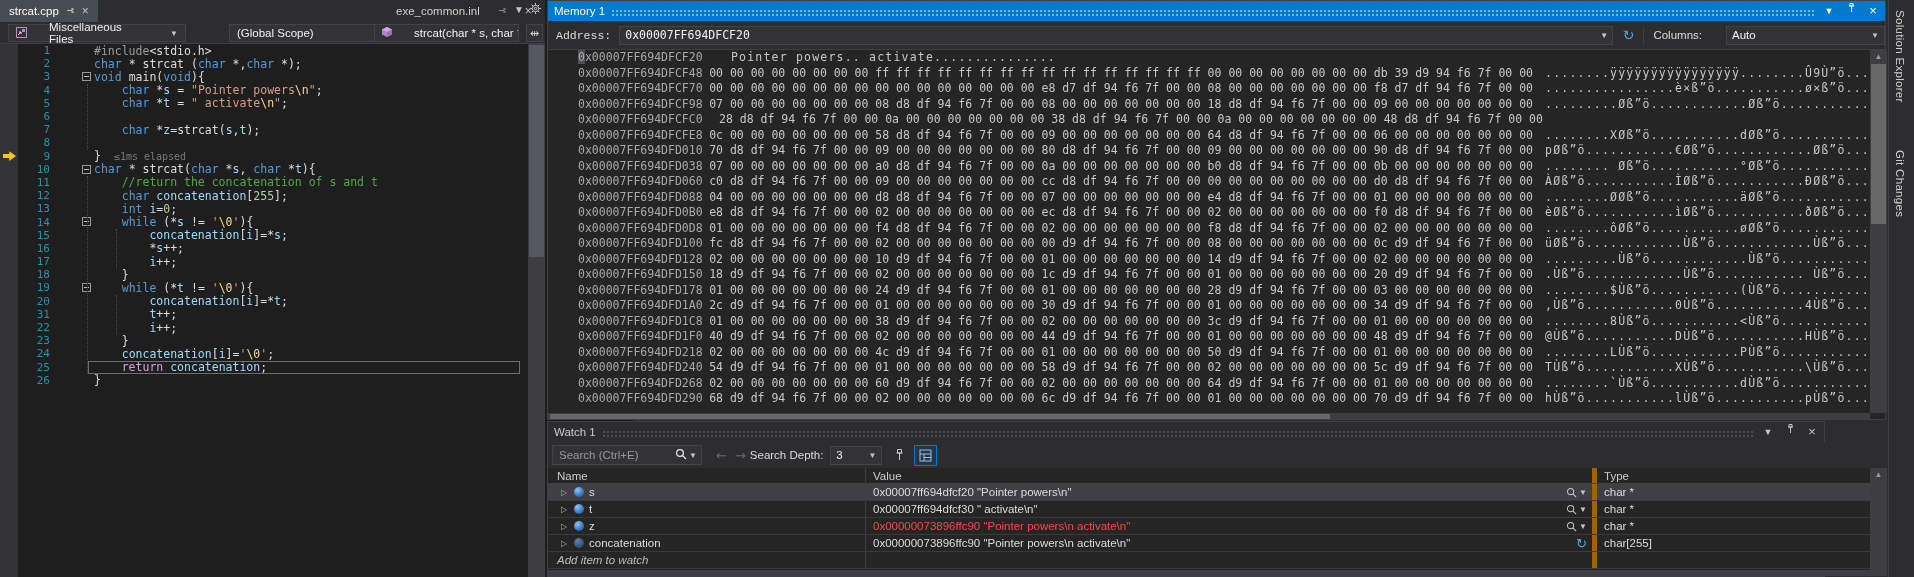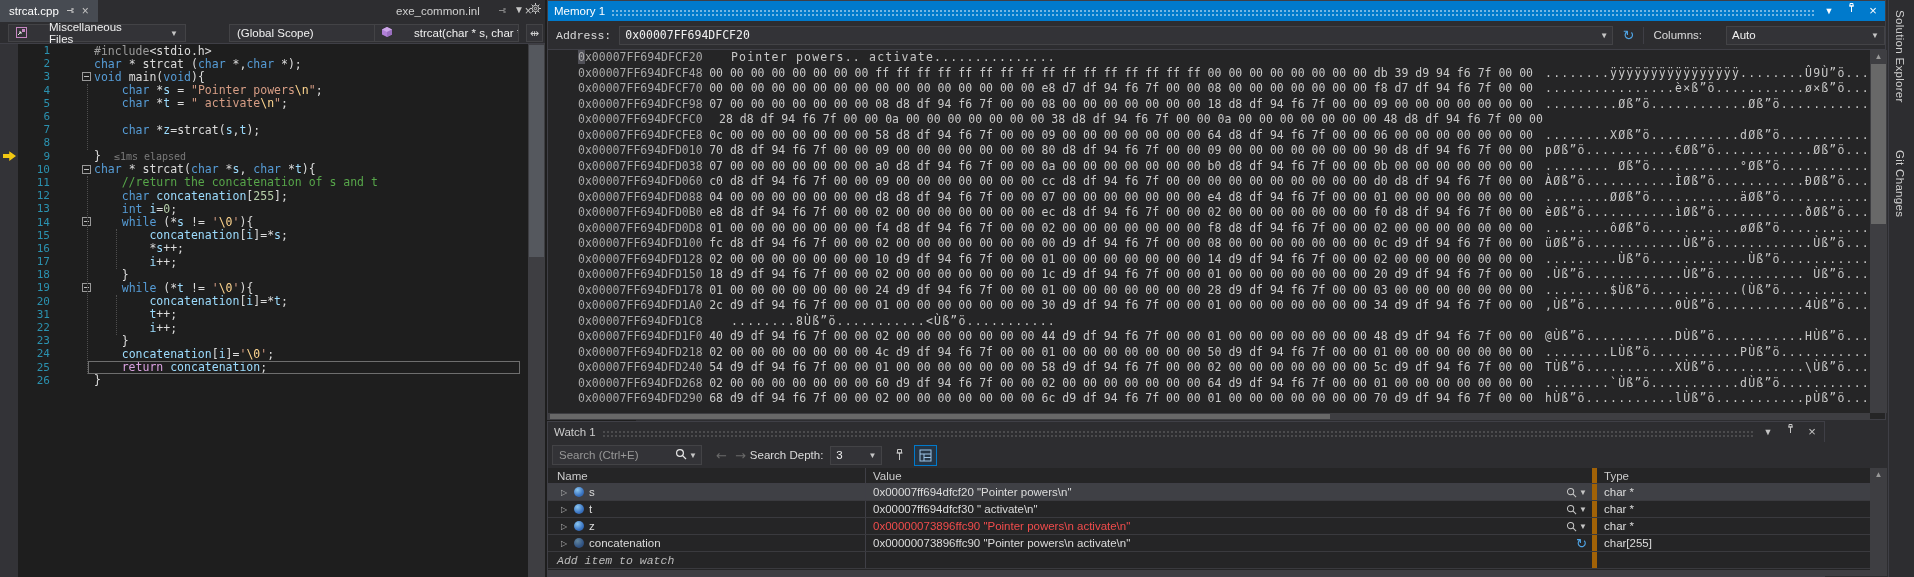--- a/index.html
+++ b/index.html
@@ -92,21 +92,21 @@
   .wcell-name { width:318px; height:100%; border-right:1px solid #3f3f46; display:flex; align-items:center; padding-left:13px; gap:5px; }
   .wcell-value { width:731px; height:100%; border-right:5px solid #a16207; display:flex; align-items:center; padding-left:7px; }
   .wcell-type { width:273px; height:100%; display:flex; align-items:center; padding-left:7px; }
   .wrow.selected { background:#3f4045; }
   .expander { color:#b0b0b0; font-size:8px; width:8px; }
   .sphere { width:10px; height:10px; border-radius:50%; background:radial-gradient(circle at 35% 30%, #8cc7f0, #3a74c2 60%, #27508f); flex:0 0 10px; }
   .sphere.dim { opacity:.6; }
   .wval-red { color:#f14c4c; }
   .row-action { margin-left:auto; margin-right:5px; display:flex; align-items:center; gap:2px; }
   .refresh-ico { color:#4fa3e3; font-size:13px; font-family:"DejaVu Sans",sans-serif; }
-  .add-italic { font-style:italic; color:#bdbdbd;font-family:Liberation Mono, monospace; }
+  .add-italic { font-style:italic; color:#bdbdbd; }
   #watch-vscroll { left:1322px; top:46px; height:108px; }
   #watch-hscroll { position:absolute; left:0; top:148px; width:1322px; height:6px; background:#3e3e42; }
 
   
   #strip { position:absolute; left:1888px; top:0; width:26px; height:577px; background:#2d2d30; border-left:1px solid #3f3f46; }
   .strip-tab { position:absolute; left:5px; writing-mode:vertical-lr; color:#d0d0d0; font-size:11.5px; letter-spacing:.3px; }
   .arrow-glyph { font-size:8px; color:#c5c5c5; }
 </style>
 </head>
 <body>
@@ -264,21 +264,21 @@
       <div class="mem-row"><span class="mem-addr">0x00007FF694DFD038</span><span class="mem-hex">07 00 00 00 00 00 00 00 a0 d8 df 94 f6 7f 00 00 0a 00 00 00 00 00 00 00 b0 d8 df 94 f6 7f 00 00 0b 00 00 00 00 00 00 00</span><span class="mem-ascii">........&nbsp;Øß”ö...........°Øß”ö...........</span></div>
       <div class="mem-row"><span class="mem-addr">0x00007FF694DFD060</span><span class="mem-hex">c0 d8 df 94 f6 7f 00 00 09 00 00 00 00 00 00 00 cc d8 df 94 f6 7f 00 00 00 00 00 00 00 00 00 00 d0 d8 df 94 f6 7f 00 00</span><span class="mem-ascii">ÀØß”ö...........ÌØß”ö...........ÐØß”ö...</span></div>
       <div class="mem-row"><span class="mem-addr">0x00007FF694DFD088</span><span class="mem-hex">04 00 00 00 00 00 00 00 d8 d8 df 94 f6 7f 00 00 07 00 00 00 00 00 00 00 e4 d8 df 94 f6 7f 00 00 01 00 00 00 00 00 00 00</span><span class="mem-ascii">........ØØß”ö...........äØß”ö...........</span></div>
       <div class="mem-row"><span class="mem-addr">0x00007FF694DFD0B0</span><span class="mem-hex">e8 d8 df 94 f6 7f 00 00 02 00 00 00 00 00 00 00 ec d8 df 94 f6 7f 00 00 02 00 00 00 00 00 00 00 f0 d8 df 94 f6 7f 00 00</span><span class="mem-ascii">èØß”ö...........ìØß”ö...........ðØß”ö...</span></div>
       <div class="mem-row"><span class="mem-addr">0x00007FF694DFD0D8</span><span class="mem-hex">01 00 00 00 00 00 00 00 f4 d8 df 94 f6 7f 00 00 02 00 00 00 00 00 00 00 f8 d8 df 94 f6 7f 00 00 02 00 00 00 00 00 00 00</span><span class="mem-ascii">........ôØß”ö...........øØß”ö...........</span></div>
       <div class="mem-row"><span class="mem-addr">0x00007FF694DFD100</span><span class="mem-hex">fc d8 df 94 f6 7f 00 00 02 00 00 00 00 00 00 00 00 d9 df 94 f6 7f 00 00 08 00 00 00 00 00 00 00 0c d9 df 94 f6 7f 00 00</span><span class="mem-ascii">üØß”ö............Ùß”ö............Ùß”ö...</span></div>
       <div class="mem-row"><span class="mem-addr">0x00007FF694DFD128</span><span class="mem-hex">02 00 00 00 00 00 00 00 10 d9 df 94 f6 7f 00 00 01 00 00 00 00 00 00 00 14 d9 df 94 f6 7f 00 00 02 00 00 00 00 00 00 00</span><span class="mem-ascii">.........Ùß”ö............Ùß”ö...........</span></div>
       <div class="mem-row"><span class="mem-addr">0x00007FF694DFD150</span><span class="mem-hex">18 d9 df 94 f6 7f 00 00 02 00 00 00 00 00 00 00 1c d9 df 94 f6 7f 00 00 01 00 00 00 00 00 00 00 20 d9 df 94 f6 7f 00 00</span><span class="mem-ascii">.Ùß”ö............Ùß”ö........... Ùß”ö...</span></div>
       <div class="mem-row"><span class="mem-addr">0x00007FF694DFD178</span><span class="mem-hex">01 00 00 00 00 00 00 00 24 d9 df 94 f6 7f 00 00 01 00 00 00 00 00 00 00 28 d9 df 94 f6 7f 00 00 03 00 00 00 00 00 00 00</span><span class="mem-ascii">........$Ùß”ö...........(Ùß”ö...........</span></div>
       <div class="mem-row"><span class="mem-addr">0x00007FF694DFD1A0</span><span class="mem-hex">2c d9 df 94 f6 7f 00 00 01 00 00 00 00 00 00 00 30 d9 df 94 f6 7f 00 00 01 00 00 00 00 00 00 00 34 d9 df 94 f6 7f 00 00</span><span class="mem-ascii">,Ùß”ö...........0Ùß”ö...........4Ùß”ö...</span></div>
-      <div class="mem-row"><span class="mem-addr">0x00007FF694DFD1C8</span><span class="mem-ascii">........8Ùß”ö...........&lt;Ùß”ö...........</span></div>
+      <div class="mem-row"><span class="mem-addr">0x00007FF694DFD1C8</span><span class="mem-hex">01 00 00 00 00 00 00 00 38 d9 df 94 f6 7f 00 00 02 00 00 00 00 00 00 00 3c d9 df 94 f6 7f 00 00 01 00 00 00 00 00 00 00</span><span class="mem-ascii">........8Ùß”ö...........&lt;Ùß”ö...........</span></div>
       <div class="mem-row"><span class="mem-addr">0x00007FF694DFD1F0</span><span class="mem-hex">40 d9 df 94 f6 7f 00 00 02 00 00 00 00 00 00 00 44 d9 df 94 f6 7f 00 00 01 00 00 00 00 00 00 00 48 d9 df 94 f6 7f 00 00</span><span class="mem-ascii">@Ùß”ö...........DÙß”ö...........HÙß”ö...</span></div>
       <div class="mem-row"><span class="mem-addr">0x00007FF694DFD218</span><span class="mem-hex">02 00 00 00 00 00 00 00 4c d9 df 94 f6 7f 00 00 01 00 00 00 00 00 00 00 50 d9 df 94 f6 7f 00 00 01 00 00 00 00 00 00 00</span><span class="mem-ascii">........LÙß”ö...........PÙß”ö...........</span></div>
       <div class="mem-row"><span class="mem-addr">0x00007FF694DFD240</span><span class="mem-hex">54 d9 df 94 f6 7f 00 00 01 00 00 00 00 00 00 00 58 d9 df 94 f6 7f 00 00 02 00 00 00 00 00 00 00 5c d9 df 94 f6 7f 00 00</span><span class="mem-ascii">TÙß”ö...........XÙß”ö...........\Ùß”ö...</span></div>
       <div class="mem-row"><span class="mem-addr">0x00007FF694DFD268</span><span class="mem-hex">02 00 00 00 00 00 00 00 60 d9 df 94 f6 7f 00 00 02 00 00 00 00 00 00 00 64 d9 df 94 f6 7f 00 00 01 00 00 00 00 00 00 00</span><span class="mem-ascii">........`Ùß”ö...........dÙß”ö...........</span></div>
       <div class="mem-row"><span class="mem-addr">0x00007FF694DFD290</span><span class="mem-hex">68 d9 df 94 f6 7f 00 00 02 00 00 00 00 00 00 00 6c d9 df 94 f6 7f 00 00 01 00 00 00 00 00 00 00 70 d9 df 94 f6 7f 00 00</span><span class="mem-ascii">hÙß”ö...........lÙß”ö...........pÙß”ö...</span></div>
     </div>
   <div id="mem-vscroll" class="vscroll">
     <span class="sb-arrow" style="top:0;">▲</span>
     <div class="vthumb" style="top:14px; height:160px;"></div>
   </div>

